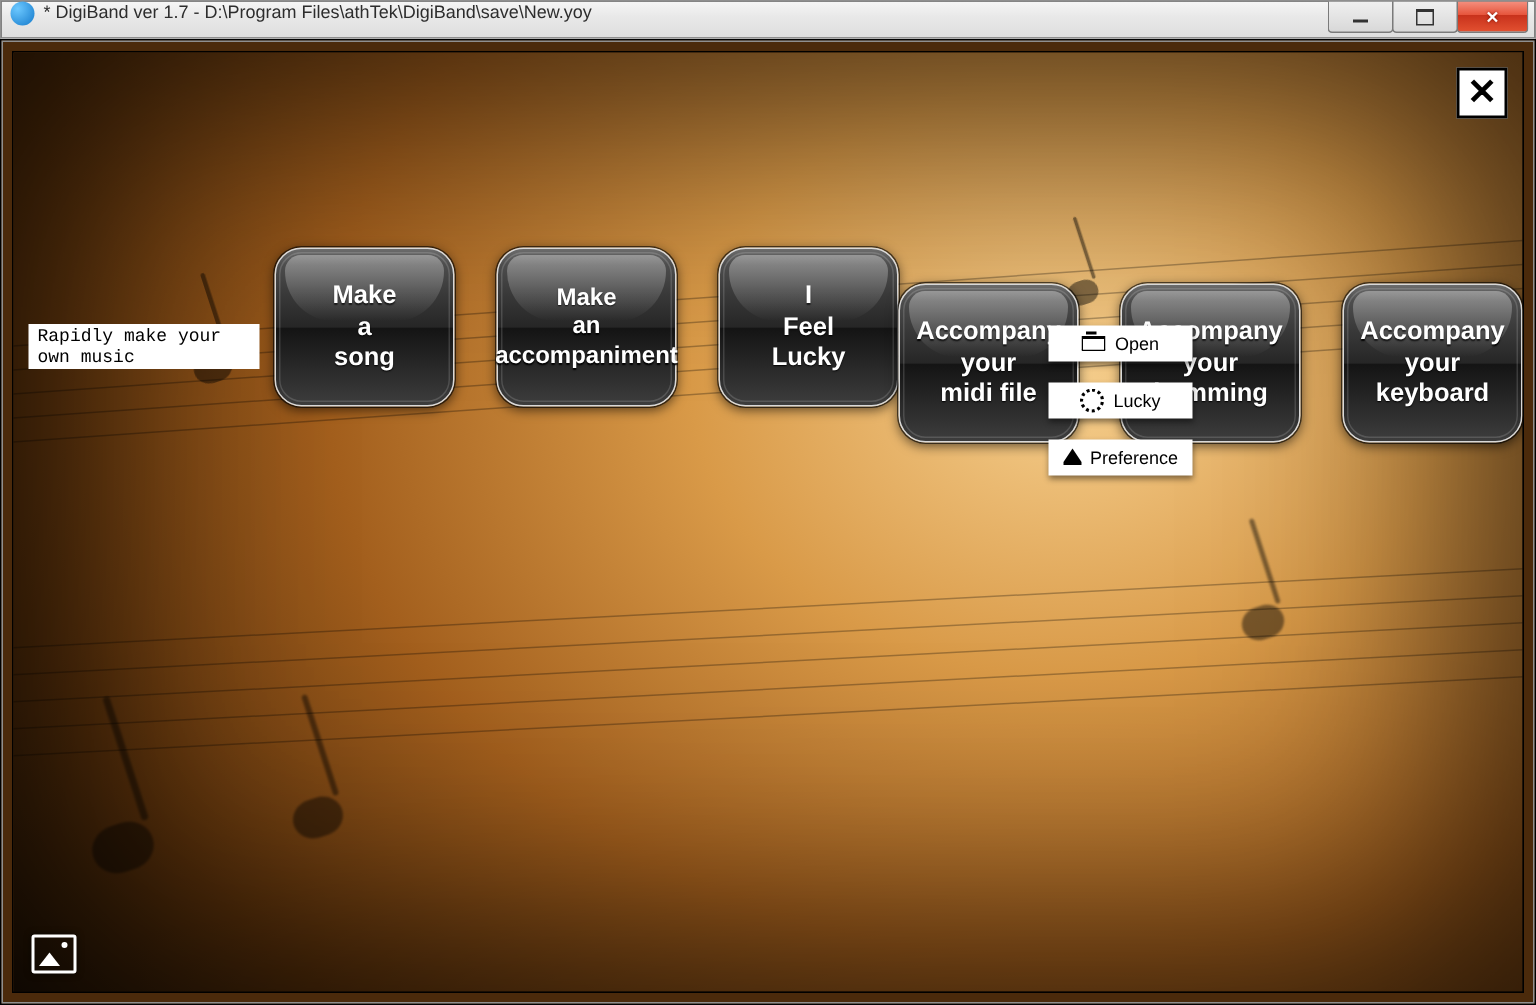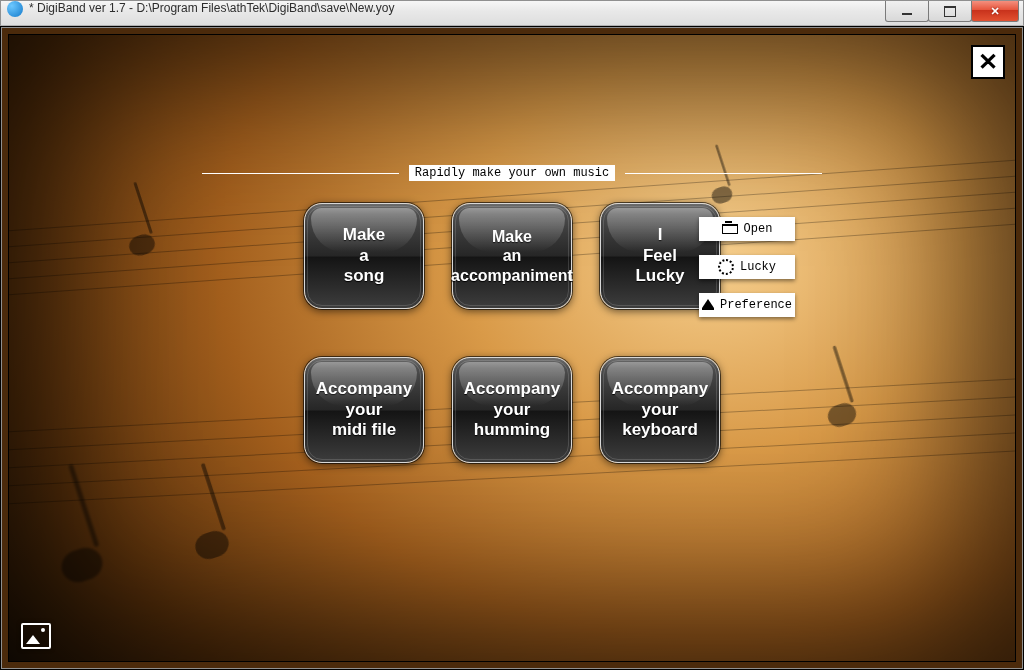--- a/index.html
+++ b/index.html
@@ -22,38 +22,38 @@
   .staff{position:absolute;left:-10%;right:-10%;border-top:1px solid rgba(0,0,0,.28);transform-origin:center}
   .note{position:absolute;width:26px;height:20px;background:rgba(0,0,0,.45);border-radius:50%/60%;transform:rotate(-18deg);filter:blur(.5px)}
   .note::after{content:"";position:absolute;right:-1px;top:-52px;width:3px;height:54px;background:rgba(0,0,0,.45);border-radius:2px}
   
   .overlay-close{position:absolute;top:10px;right:10px;width:30px;height:30px;background:#fff;border:2px solid #000;display:flex;align-items:center;justify-content:center;font-weight:900;font-size:24px;font-family:Arial;line-height:1}
   
   .pic-icon{position:absolute;left:12px;bottom:12px;width:26px;height:22px;border:2px solid #fff;border-radius:2px;box-shadow:0 0 4px rgba(0,0,0,.5)}
   .pic-icon::before{content:"";position:absolute;left:3px;bottom:3px;width:0;height:0;border-left:7px solid transparent;border-right:7px solid transparent;border-bottom:9px solid #fff}
   .pic-icon::after{content:"";position:absolute;right:4px;top:3px;width:4px;height:4px;background:#fff;border-radius:50%}
   
-  .center{position:absolute;left:0;right:0;top:130px;display:flex;flex-direction:column;align-items:center}
+  .center{position:absolute;left:0;right:0;top:130px;display:flex;flex-direction:row;align-items:center}
   .section-label{font-family:"Courier New",monospace;font-size:12px;background:#fff;color:#000;padding:1px 6px;display:inline-block}
   .section-line{display:flex;align-items:center;width:620px;margin:0 auto 22px}
   .section-line .rule{flex:1;height:1px;background:#fff}
   .section-line .rule.l{margin-right:10px}
   .section-line .rule.r{margin-left:10px}
   .tile-row{display:flex;gap:28px;justify-content:center;margin-bottom:48px}
   .tile{width:118px;height:104px;border-radius:18px;position:relative;cursor:pointer;
         background:linear-gradient(to bottom,#6c6c6c 0%,#4d4d4d 10%,#3a3a3a 28%,#262626 50%,#141414 51%,#2c2c2c 80%,#3d3d3d 100%);
         box-shadow:0 2px 8px rgba(0,0,0,.6),0 0 0 1px rgba(0,0,0,.6);
         border:1px solid #d8d8d8;outline:1px solid rgba(255,255,255,.15);outline-offset:-4px;
         display:flex;align-items:center;justify-content:center;text-align:center}
   .tile::before{content:"";position:absolute;top:4px;left:6px;right:6px;height:44px;border-radius:14px 14px 40% 40%/14px 14px 100% 100%;background:linear-gradient(to bottom,rgba(255,255,255,.35),rgba(255,255,255,0));pointer-events:none}
   .tile span{color:#fff;font-size:17px;font-weight:bold;line-height:1.22;padding:0 6px;white-space:pre-line;text-shadow:0 1px 1px #000}
   .tile.small-font span{font-size:16px}
   
   .side-buttons{position:absolute;left:690px;top:182px;display:flex;flex-direction:column;gap:14px}
-  .sbtn{width:96px;height:24px;background:#fff;display:flex;align-items:center;justify-content:center;gap:6px;font-family:Liberation Mono, monospace;font-size:12px;color:#000;cursor:pointer;box-shadow:0 2px 4px rgba(0,0,0,.45)}
+  .sbtn{width:96px;height:24px;background:#fff;display:flex;align-items:center;justify-content:center;gap:6px;font-family:Liberation Sans, sans-serif;font-size:12px;color:#000;cursor:pointer;box-shadow:0 2px 4px rgba(0,0,0,.45)}
   .sbtn .ic{width:13px;height:11px;display:inline-block;position:relative}
   .ic.open{background:linear-gradient(to bottom,#000 0 2px,transparent 2px);border:1px solid #000;border-top:none;height:9px;width:14px;border-radius:0 0 1px 1px}
   .ic.open::before{content:"";position:absolute;left:2px;top:-3px;width:7px;height:2px;background:#000}
   .ic.help{width:12px;height:12px;border:2px dotted #000;border-radius:50%}
   .ic.pref{width:0;height:0;border-left:6px solid transparent;border-right:6px solid transparent;border-bottom:9px solid #000;position:relative;top:-2px}
   .ic.pref::after{content:"";position:absolute;left:-6px;top:9px;width:12px;height:2px;background:#000}
 </style>
 </head>
 <body>
 

